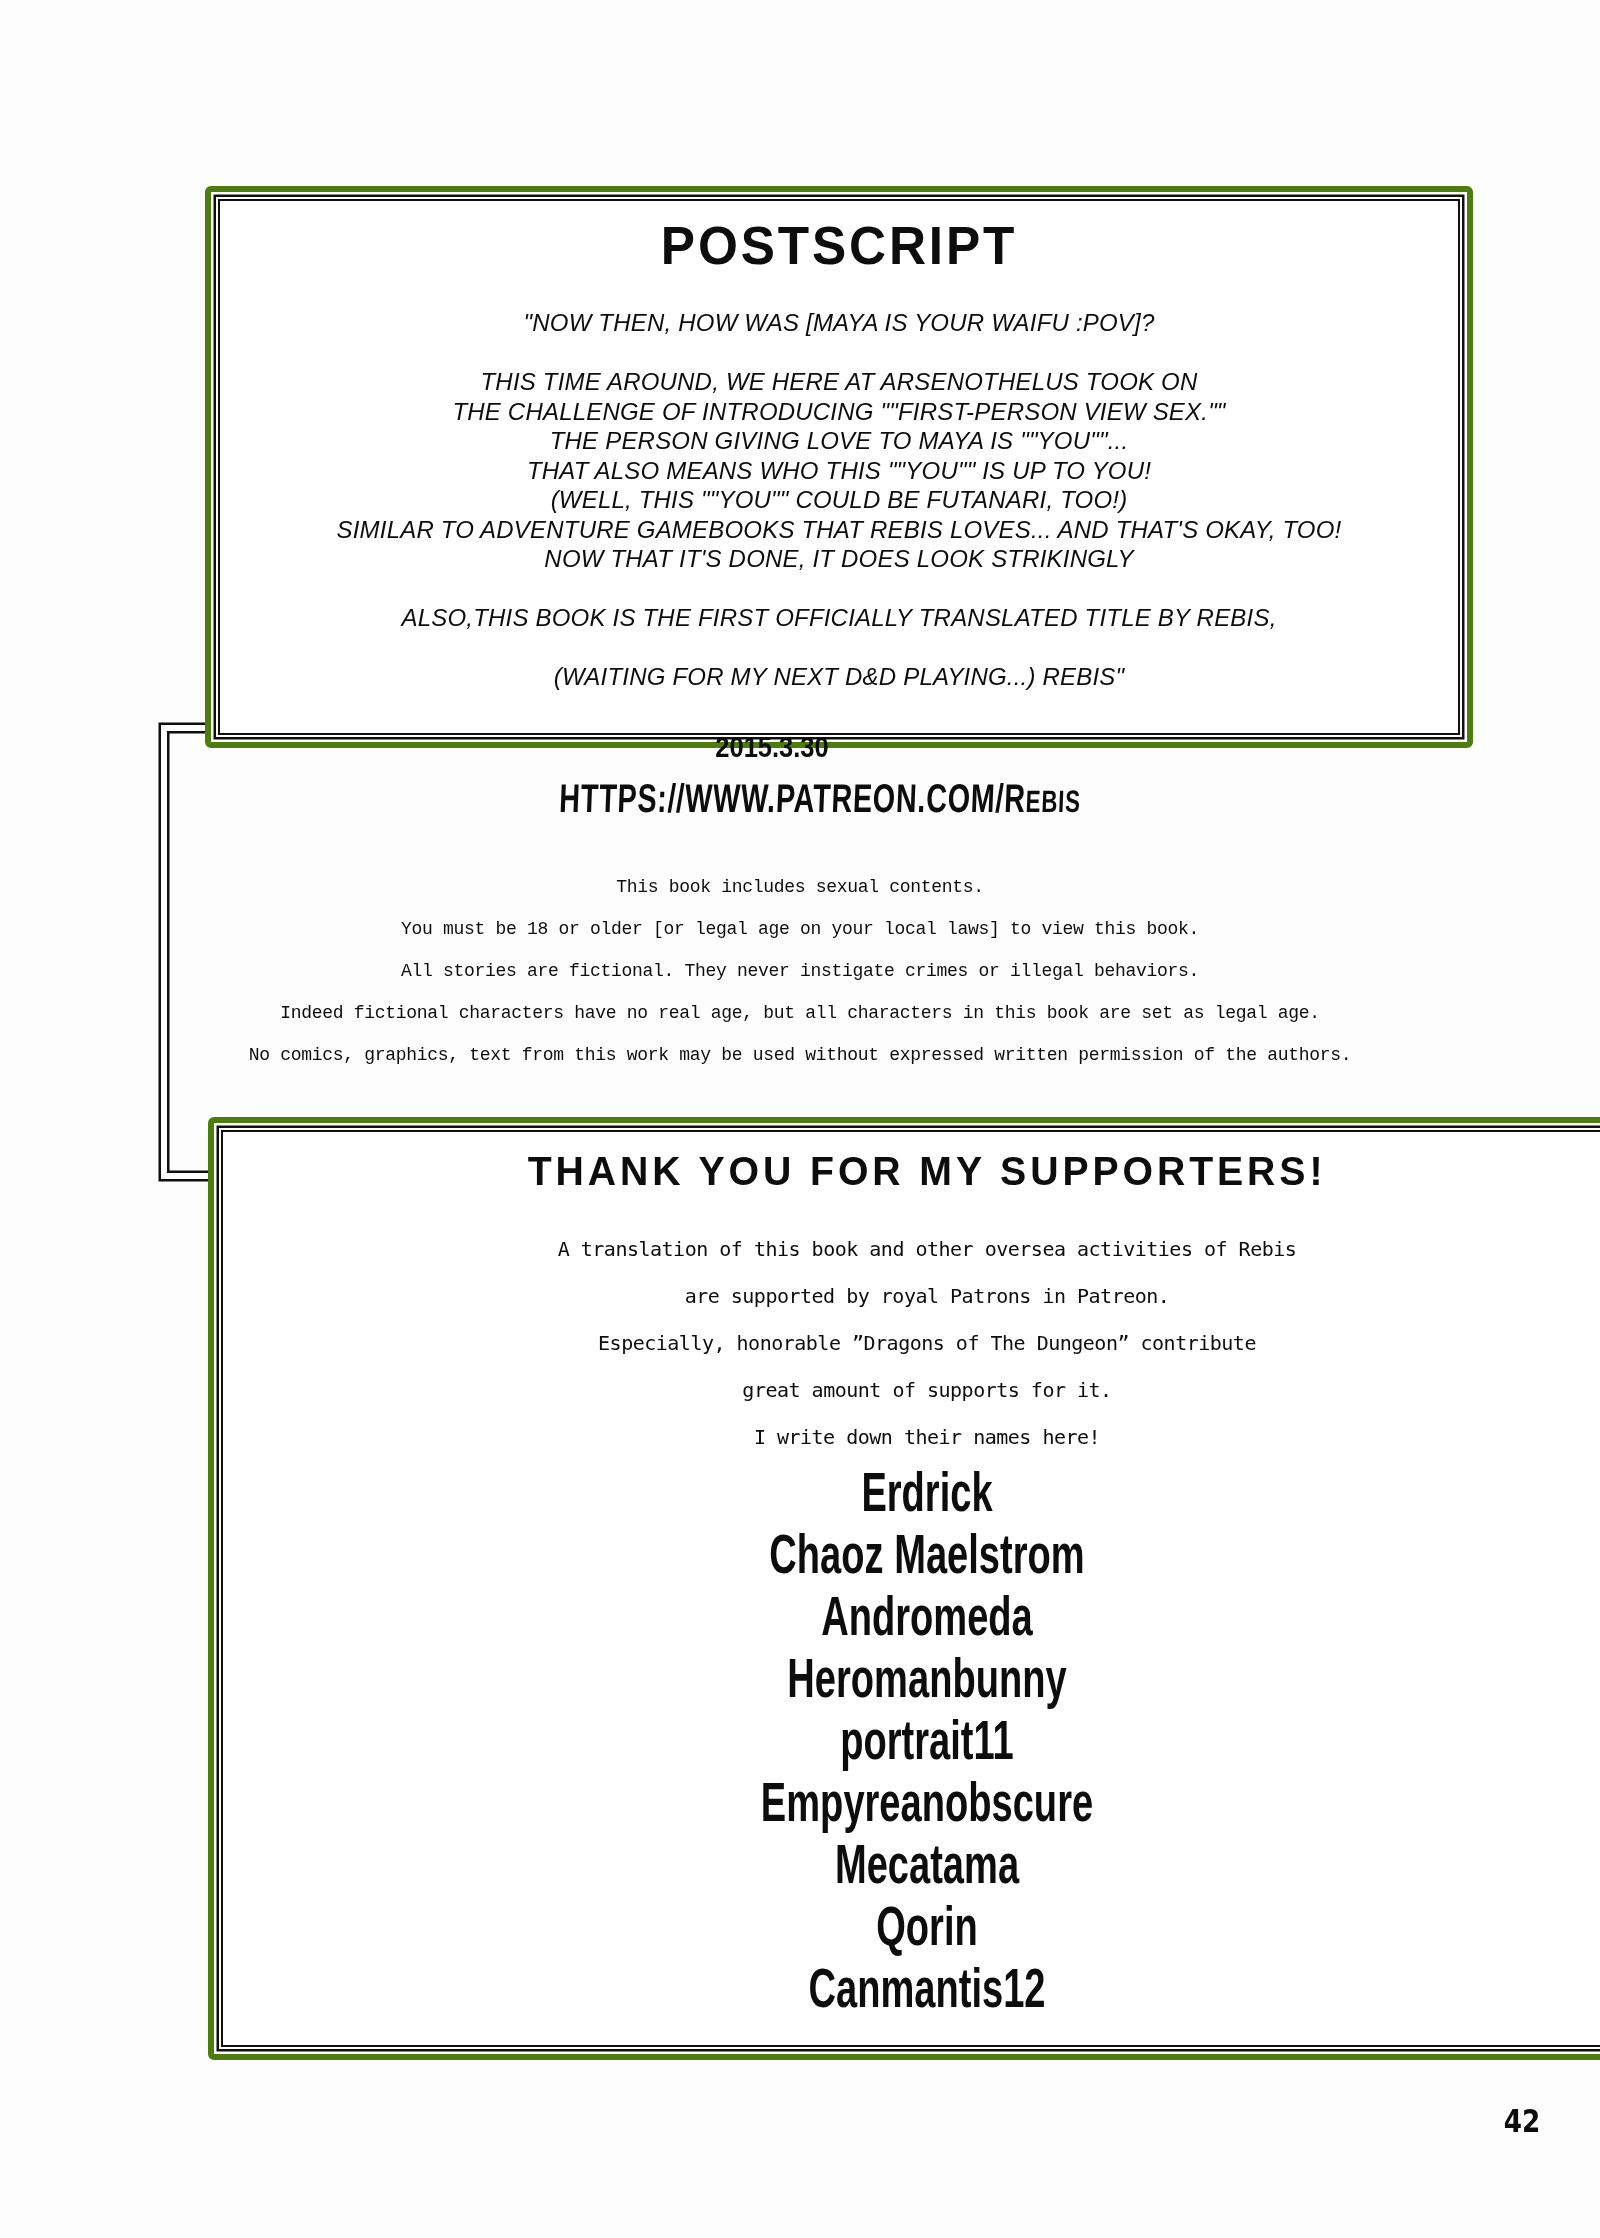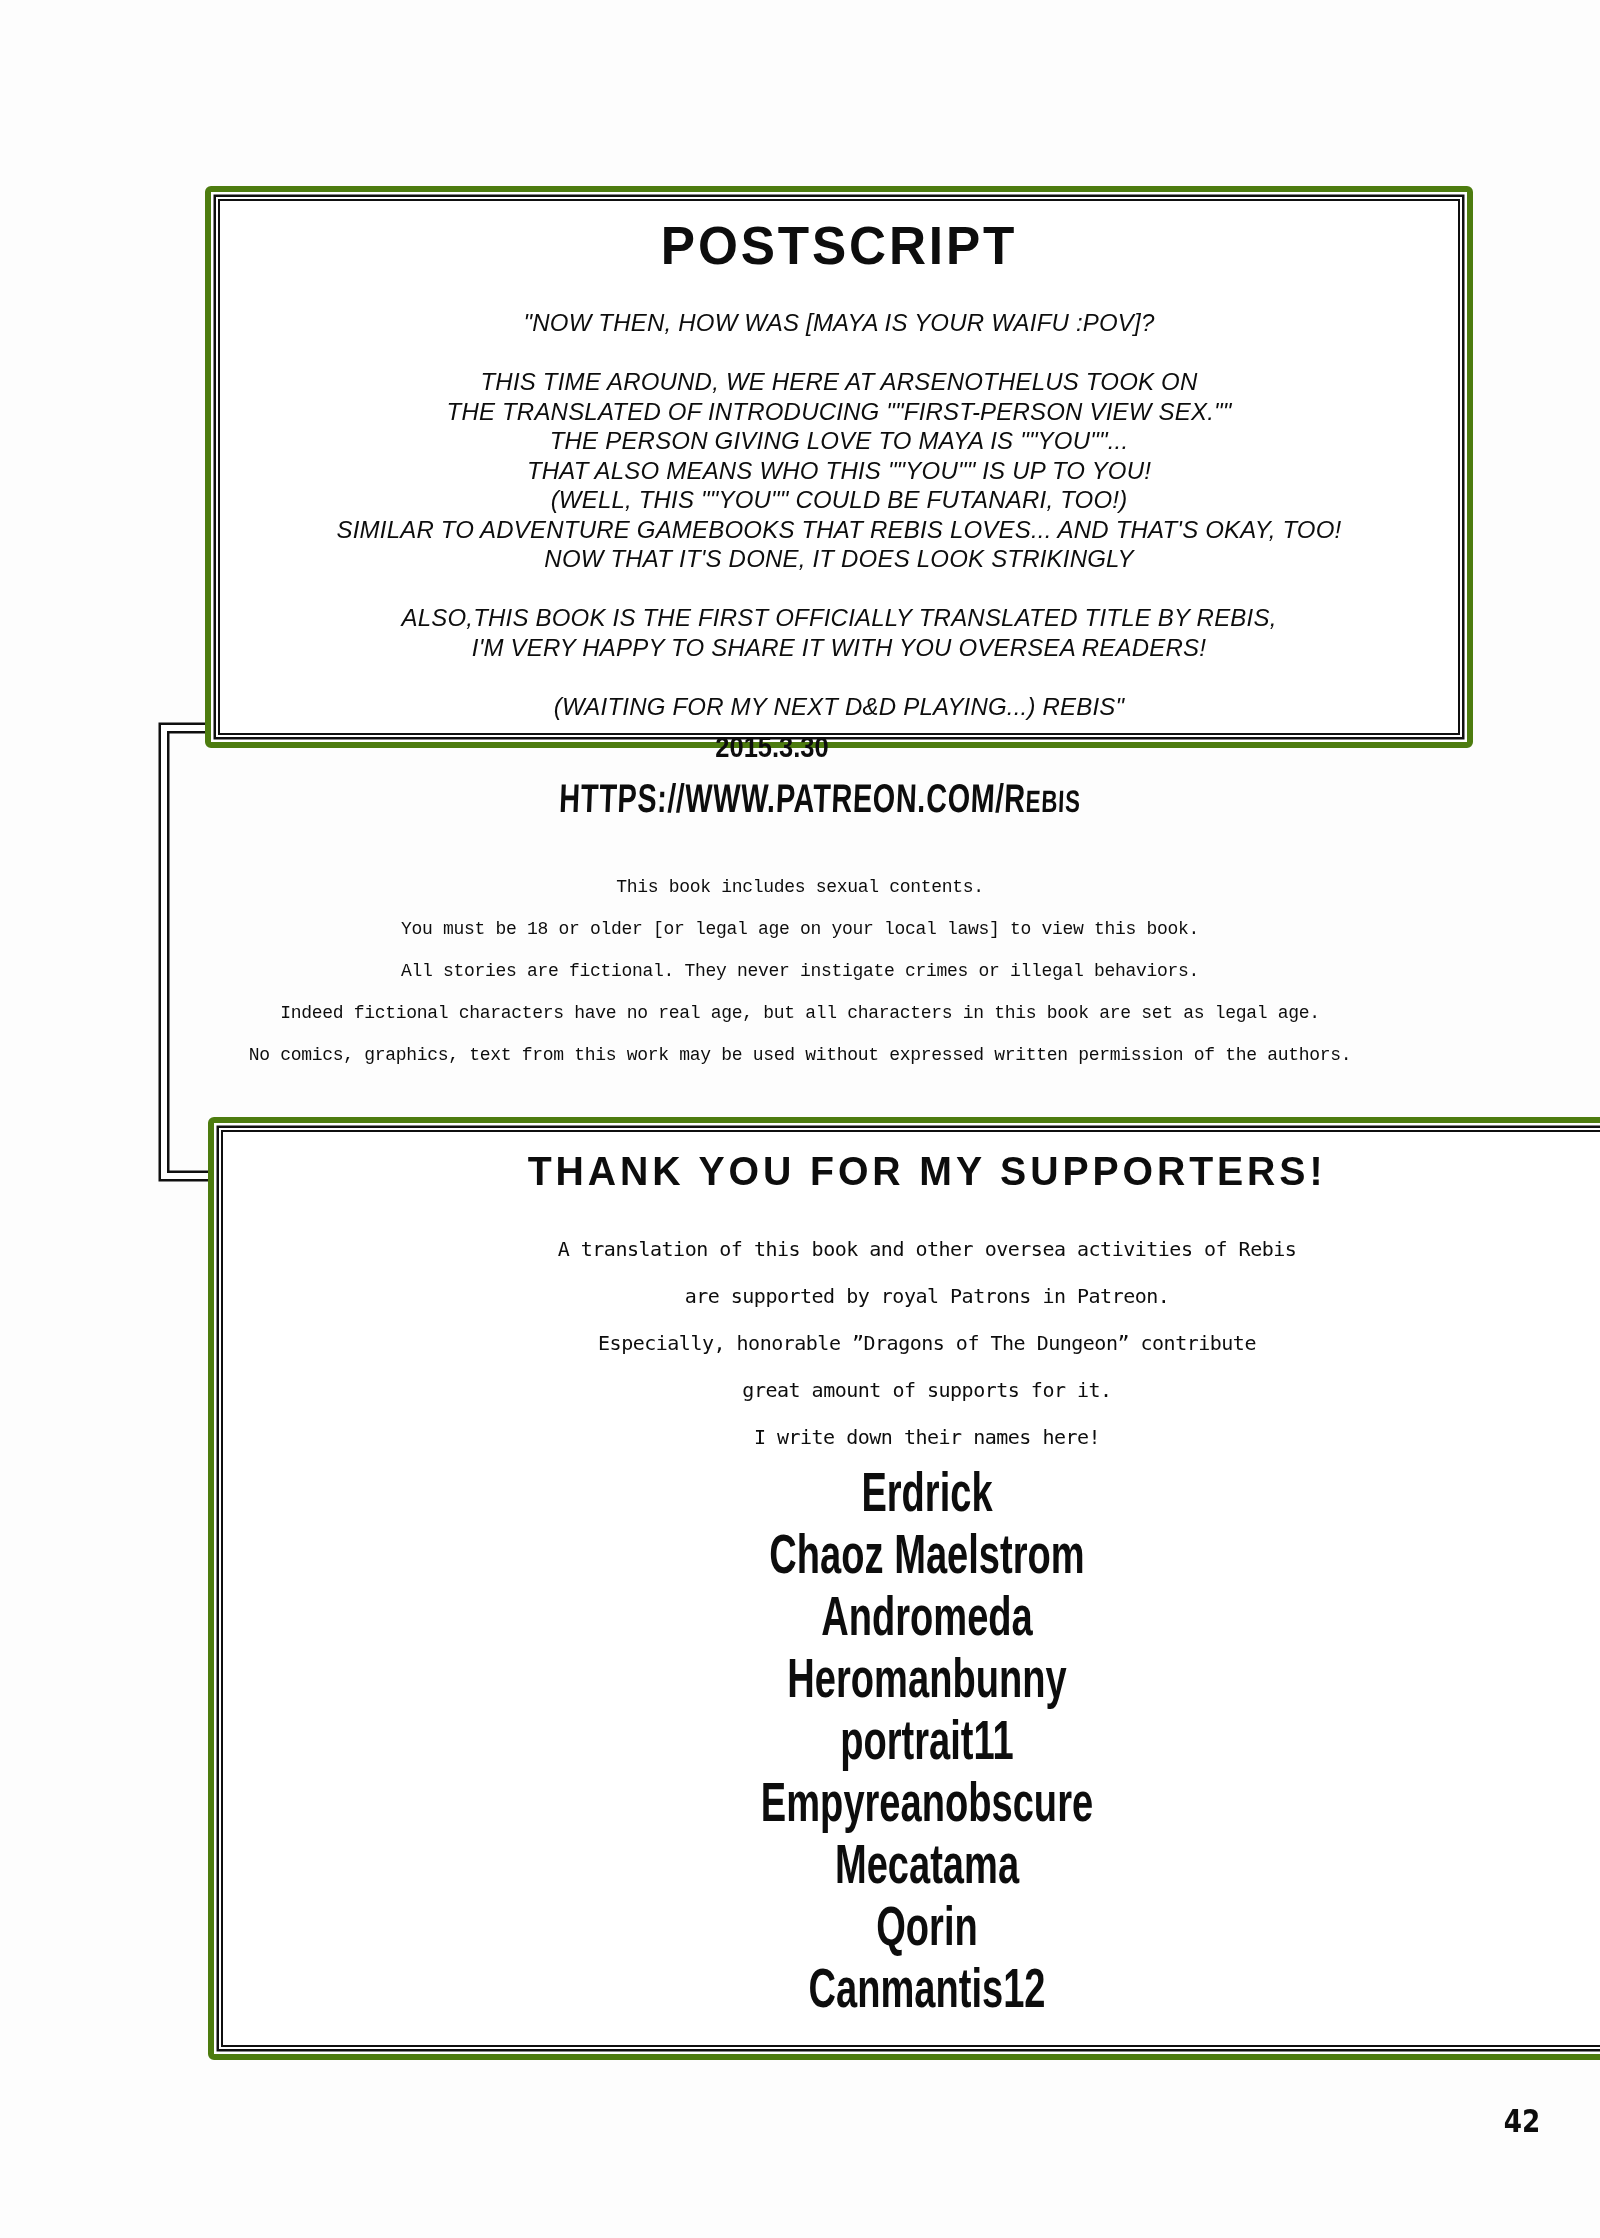--- a/index.html
+++ b/index.html
@@ -133,37 +133,36 @@
 <section class="panel-box box-postscript">
   <h1 class="ps-title">POSTSCRIPT</h1>
   <div class="ps-body">
 
       <div class="ps-line">"NOW THEN, HOW WAS [MAYA IS YOUR WAIFU :POV]?</div>
 
       <div class="ps-line"></div>
 
       <div class="ps-line">THIS TIME AROUND, WE HERE AT ARSENOTHELUS TOOK ON</div>
 
-      <div class="ps-line">THE TRANSLATED OF INTRODUCING ""FIRST-PERSON VIEW SEX.""</div>
+      <div class="ps-line">THE CHALLENGE OF INTRODUCING ""FIRST-PERSON VIEW SEX.""</div>
 
       <div class="ps-line">THE PERSON GIVING LOVE TO MAYA IS ""YOU""...</div>
 
       <div class="ps-line">THAT ALSO MEANS WHO THIS ""YOU"" IS UP TO YOU!</div>
 
       <div class="ps-line">(WELL, THIS ""YOU"" COULD BE FUTANARI, TOO!)</div>
 
       <div class="ps-line">SIMILAR TO ADVENTURE GAMEBOOKS THAT REBIS LOVES... AND THAT'S OKAY, TOO!</div>
 
       <div class="ps-line">NOW THAT IT'S DONE, IT DOES LOOK STRIKINGLY</div>
 
       <div class="ps-line"></div>
 
       <div class="ps-line">ALSO,THIS BOOK IS THE FIRST OFFICIALLY TRANSLATED TITLE BY REBIS,</div>
 
-      <div class="ps-line">I'M VERY HAPPY TO SHARE IT WITH YOU OVERSEA READERS!</div>
 
       <div class="ps-line"></div>
 
       <div class="ps-line">(WAITING FOR MY NEXT D&amp;D PLAYING...) REBIS"</div>
     </div>
 </section>
 
 <div class="colophon">
   <div class="colophon-date">2015.3.30</div>
   <div class="colophon-url">

